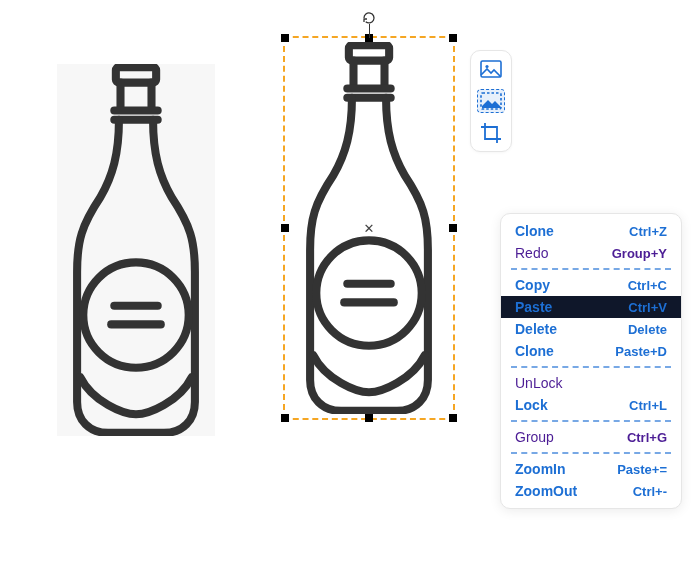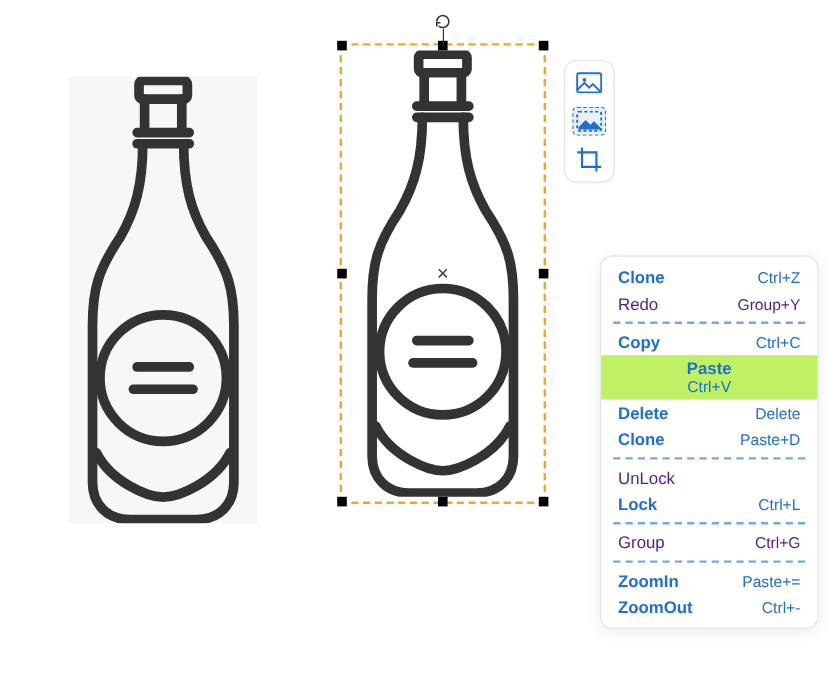--- a/index.html
+++ b/index.html
@@ -114,26 +114,25 @@
       color: #1d6fd4;
       font-weight: 600;
       cursor: pointer;
     }
     .menu-item.disabled {
       color: #4c1d95;
       font-weight: 500;
       cursor: default;
     }
     .menu-item.highlight {
-      background: #bef264;
-      flex-direction: column;
+      background: #0f172a;
     }
     .menu-shortcut {
       font-size: 13px;
-      font-weight: 400;
+      font-weight: 700;
     }
     .menu-sep {
       border: none;
       border-top: 2px dashed #1d6fd4;
       opacity: 0.6;
       margin: 4px 10px;
     }
   </style>
 </head>
 <body>

